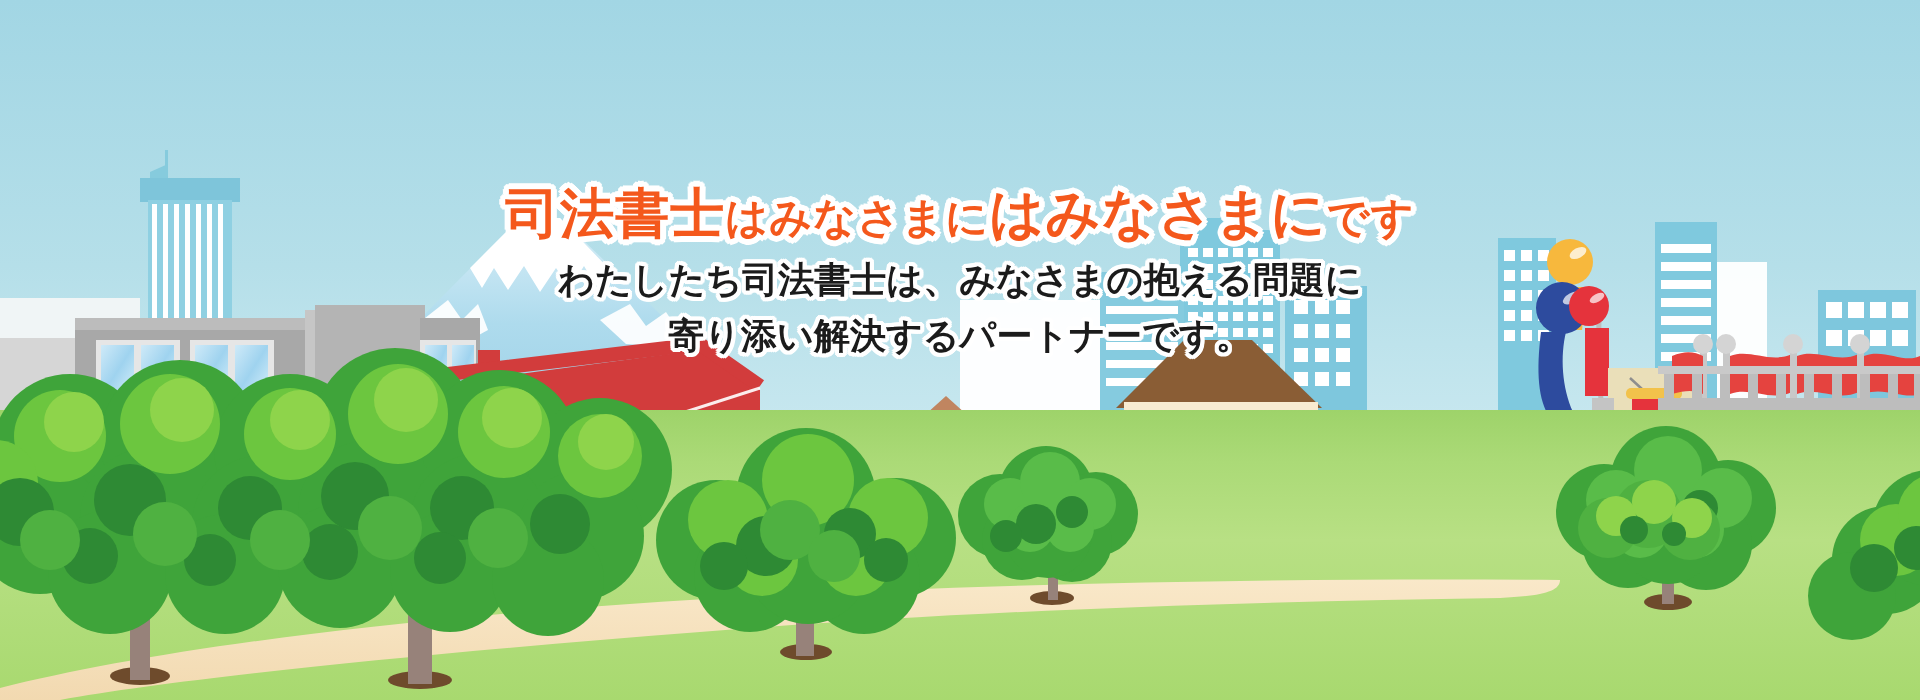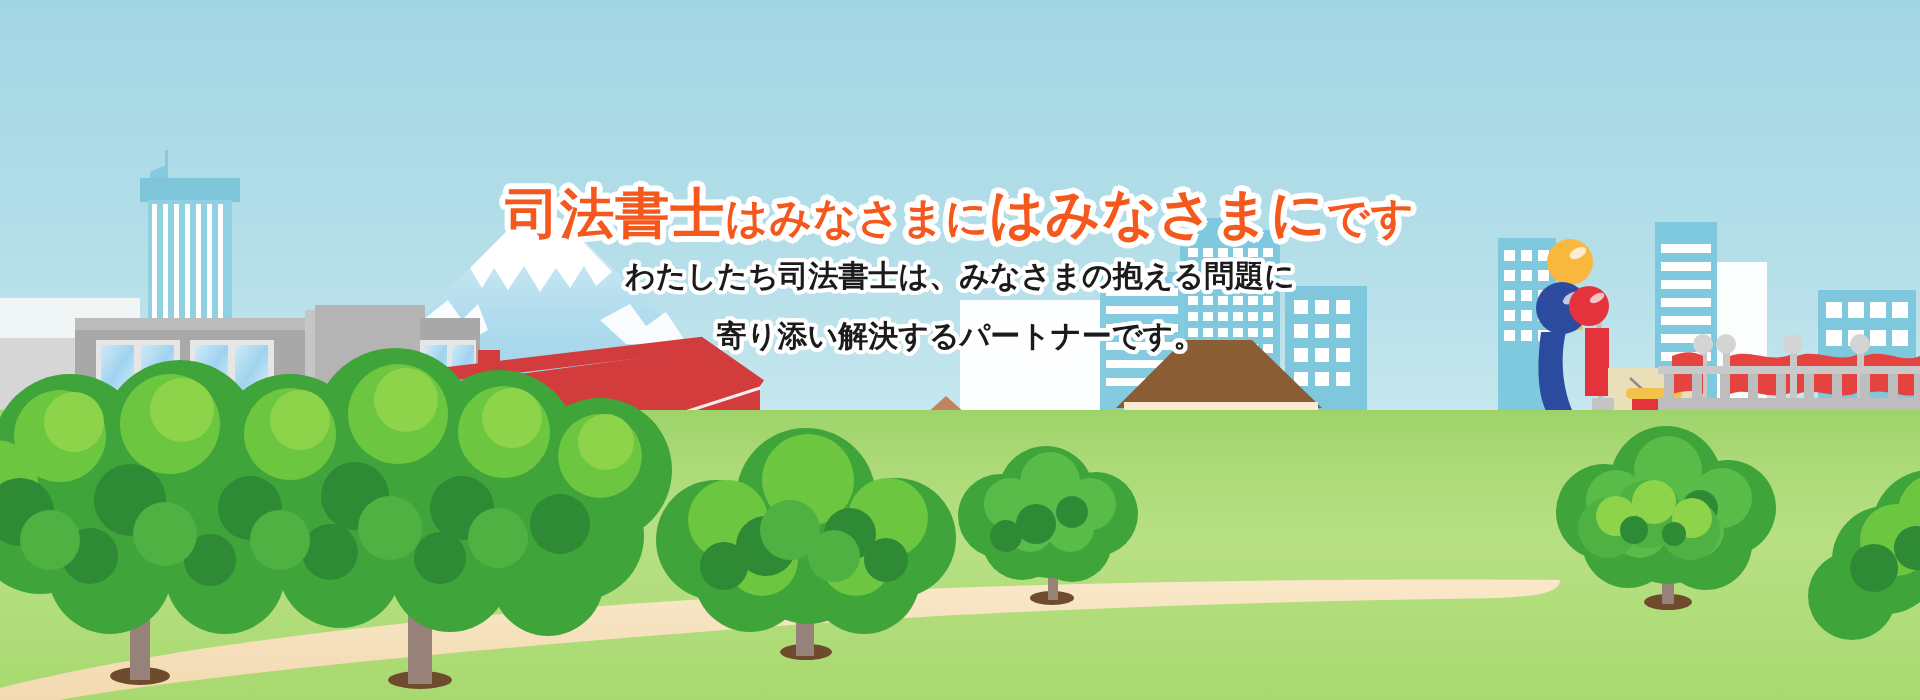--- a/index.html
+++ b/index.html
@@ -40,21 +40,21 @@
     text-shadow:
       -4px -4px 0 #fff,  4px -4px 0 #fff, -4px 4px 0 #fff, 4px 4px 0 #fff,
       -5px 0 0 #fff, 5px 0 0 #fff, 0 -5px 0 #fff, 0 5px 0 #fff,
       -5px -3px 0 #fff, 5px -3px 0 #fff, -5px 3px 0 #fff, 5px 3px 0 #fff,
       -3px -5px 0 #fff, 3px -5px 0 #fff, -3px 5px 0 #fff, 3px 5px 0 #fff,
       -6px 0 0 #fff, 6px 0 0 #fff, 0 -6px 0 #fff, 0 6px 0 #fff;
   }
   .headline .small{font-size:42px;}
   .subline{
     margin-top:10px;
-    font-size:30px;
+    font-size:36px;
     font-weight:bold;
     color:#1b1b1b;
     line-height:1.45;
     text-shadow:
       -3px -3px 0 #fff, 3px -3px 0 #fff, -3px 3px 0 #fff, 3px 3px 0 #fff,
       -4px 0 0 #fff, 4px 0 0 #fff, 0 -4px 0 #fff, 0 4px 0 #fff,
       -4px -2px 0 #fff, 4px -2px 0 #fff, -4px 2px 0 #fff, 4px 2px 0 #fff,
       -2px -4px 0 #fff, 2px -4px 0 #fff, -2px 4px 0 #fff, 2px 4px 0 #fff;
   }
 
@@ -768,16 +768,16 @@
           <circle cx="1674" cy="534" r="12"></circle>
       </g>
     </g>
   </svg>
 
   <div class="copy">
     <div class="headline">
       <span>司法書士</span><span class="small">はみなさまに</span><span>はみなさまに</span><span class="small">です</span>
     </div>
     <div class="subline">わたしたち司法書士は、みなさまの抱える問題に</div>
-    <div class="subline" style="margin-top:16px">寄り添い解決するパートナーです。</div>
+    <div class="subline" style="margin-top:4px">寄り添い解決するパートナーです。</div>
   </div>
 
 </div>
 
 </body></html>

